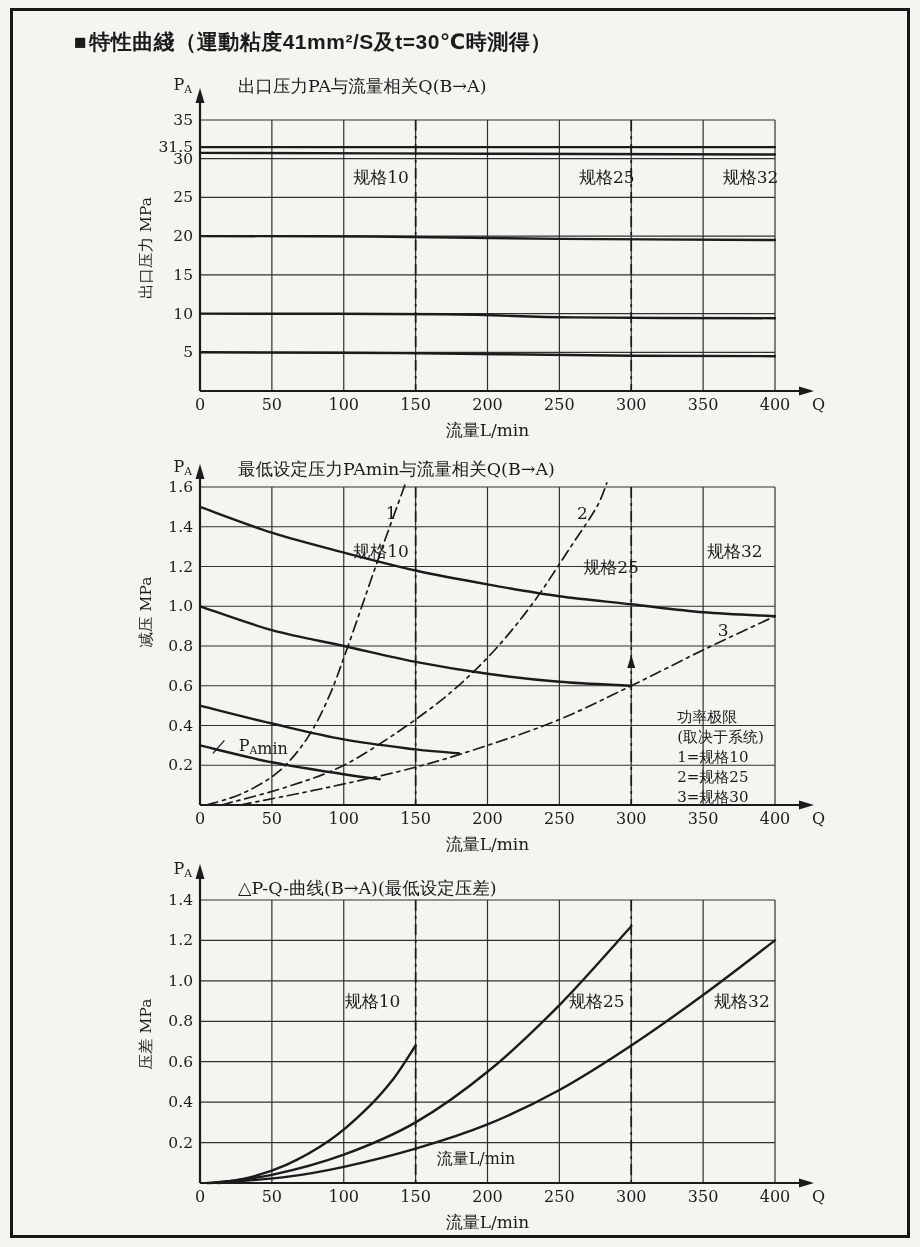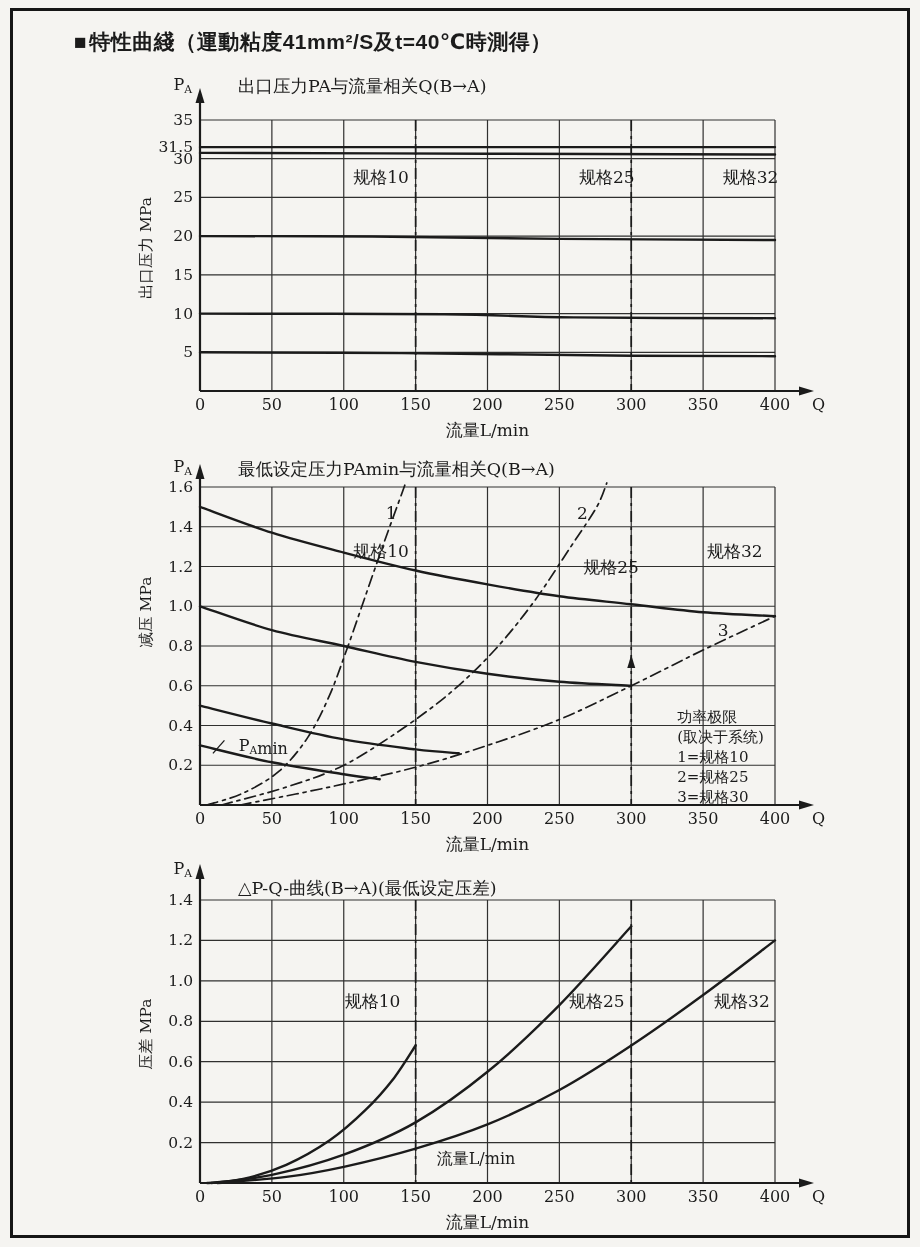--- a/index.html
+++ b/index.html
@@ -13,21 +13,21 @@
   .header .marker{margin-right:2px;}
   svg{position:absolute;left:0;top:0;}
   svg text{fill:#1b1b1b;font-family:"DejaVu Serif","Liberation Serif",serif;}
 </style>
 </head>
 <body>
 
 <div class="page">
   <div class="page-frame"></div>
   <div class="header">
-    <span class="marker">■</span><span>特性曲綫（運動粘度41mm²/S及t=40℃時測得）</span>
+    <span class="marker">■</span><span>特性曲綫（運動粘度41mm²/S及t=30℃時測得）</span>
   </div>
   <svg id="charts" width="920" height="1247" viewBox="0 0 920 1247">
       <g>
         <g stroke="#1b1b1b" stroke-width="1.2" opacity="0.9">
           <line x1="271.875" y1="120" x2="271.875" y2="391"></line>
           <line x1="343.75" y1="120" x2="343.75" y2="391"></line>
           <line x1="415.625" y1="120" x2="415.625" y2="391"></line>
           <line x1="487.5" y1="120" x2="487.5" y2="391"></line>
           <line x1="559.375" y1="120" x2="559.375" y2="391"></line>
           <line x1="631.25" y1="120" x2="631.25" y2="391"></line>

